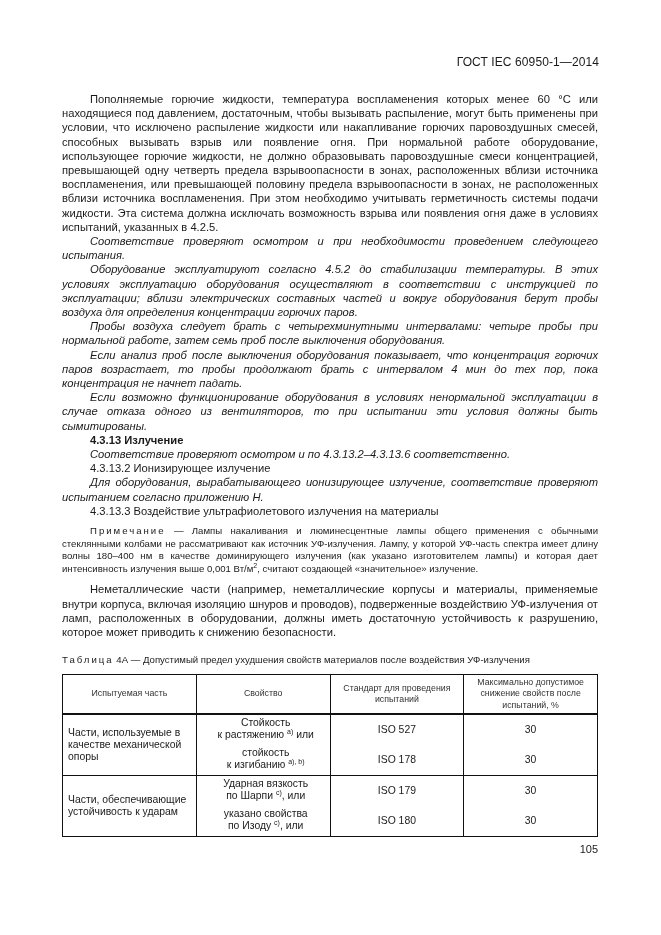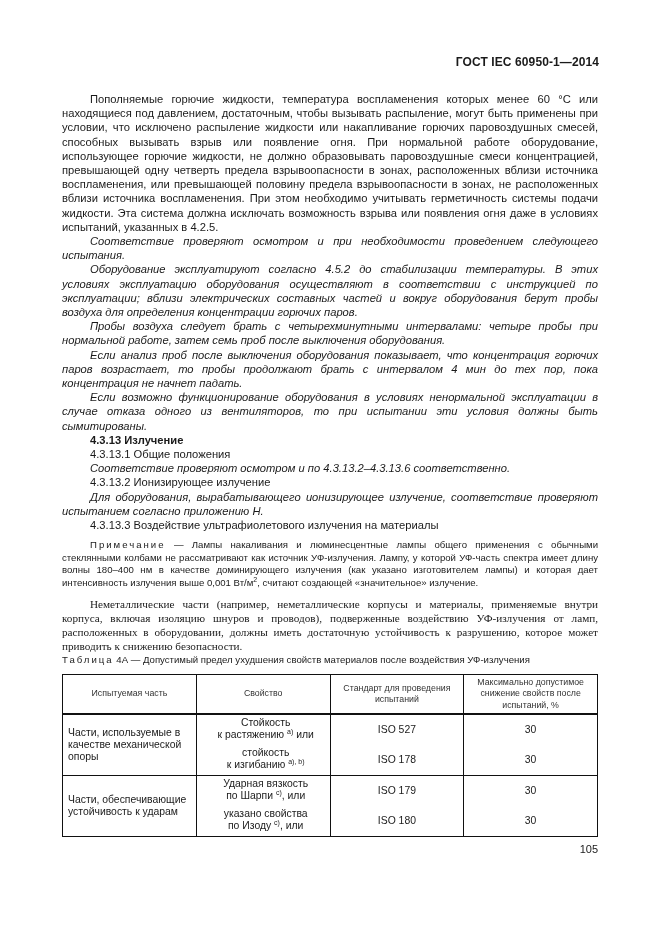--- a/index.html
+++ b/index.html
@@ -1,25 +1,25 @@
 <!DOCTYPE html>
 <html><head>
   <meta charset="utf-8">
   <style>
     html, body { margin: 0; padding: 0; background: #ffffff; }
     body { width: 661px; height: 935px; position: relative; overflow: hidden;
       font-family: "Liberation Sans", sans-serif; color: #1a1a1a; }
-    .header-code { position: absolute; top: 55px; right: 62px; font-weight: bold; font-size: 12px; letter-spacing: 0.1px; }
+    .header-code { position: absolute; top: 55px; right: 62px; font-weight: normal; font-size: 12px; letter-spacing: 0.1px; }
     .body-text { position: absolute; left: 62px; width: 536px; top: 92px; font-size: 11.2px; line-height: 14.2px; }
     .body-text p { margin: 0; text-align: justify; text-indent: 28px; }
     .body-text .it { font-style: italic; }
     .body-text .bold { font-weight: bold; }
     .note { font-size: 9.6px; line-height: 12.6px; margin-top: 7px !important; }
     .note .spaced { letter-spacing: 2px; }
-    .gap { margin-top: 7px !important; font-family: Liberation Serif, serif; }
+    .gap { margin-top: 7px !important; }
     sup { font-size: 7px; line-height: 0; vertical-align: 4px; }
     .table-caption { position: absolute; left: 62px; top: 654px; font-size: 9.6px; }
     .table-caption .spaced { letter-spacing: 2px; }
     table.data { position: absolute; left: 62px; top: 674px; width: 536px; border-collapse: collapse; font-size: 9.6px; }
     table.data th, table.data td { border: 1px solid #111; padding: 0; }
     table.data th { font-weight: normal; height: 38px; text-align: center; vertical-align: middle; font-size: 8.8px; line-height: 11.2px; color: #333; padding: 0 6px; }
     table.data thead tr th { border-bottom: 2px solid #111; }
     table.data td.part { vertical-align: middle; padding: 0 6px 0 5px; font-size: 10.4px; line-height: 12px; text-align: left; }
     table.data td.col { vertical-align: top; text-align: center; font-size: 10.4px; margin-top: 13px; }
     table.data td.prop { vertical-align: top; text-align: center; font-size: 10.4px; padding-left: 5px; }
@@ -34,21 +34,20 @@
 <div class="header-code">ГОСТ IEC 60950-1—2014</div>
 
 <div class="body-text">
   <p>Пополняемые горючие жидкости, температура воспламенения которых менее 60 °С или находящиеся под давлением, достаточным, чтобы вызывать распыление, могут быть применены при условии, что исключено распыление жидкости или накапливание горючих паровоздушных смесей, способных вызывать взрыв или появление огня. При нормальной работе оборудование, использующее горючие жидкости, не должно образовывать паровоздушные смеси концентрацией, превышающей одну четверть предела взрывоопасности в зонах, расположенных вблизи источника воспламенения, или превышающей половину предела взрывоопасности в зонах, не расположенных вблизи источника воспламенения. При этом необходимо учитывать герметичность системы подачи жидкости. Эта система должна исключать возможность взрыва или появления огня даже в условиях испытаний, указанных в 4.2.5.</p>
   <p class="it">Соответствие проверяют осмотром и при необходимости проведением следующего испытания.</p>
   <p class="it">Оборудование эксплуатируют согласно 4.5.2 до стабилизации температуры. В этих условиях эксплуатацию оборудования осуществляют в соответствии с инструкцией по эксплуатации; вблизи электрических составных частей и вокруг оборудования берут пробы воздуха для определения концентрации горючих паров.</p>
   <p class="it">Пробы воздуха следует брать с четырехминутными интервалами: четыре пробы при нормальной работе, затем семь проб после выключения оборудования.</p>
   <p class="it">Если анализ проб после выключения оборудования показывает, что концентрация горючих паров возрастает, то пробы продолжают брать с интервалом 4 мин до тех пор, пока концентрация не начнет падать.</p>
   <p class="it">Если возможно функционирование оборудования в условиях ненормальной эксплуатации в случае отказа одного из вентиляторов, то при испытании эти условия должны быть сымитированы.</p>
   <p class="bold">4.3.13 Излучение</p>
-  <p>4.3.13.1 Общие положения</p>
   <p class="it">Соответствие проверяют осмотром и по 4.3.13.2–4.3.13.6 соответственно.</p>
   <p>4.3.13.2 Ионизирующее излучение</p>
   <p class="it">Для оборудования, вырабатывающего ионизирующее излучение, соответствие проверяют испытанием согласно приложению H.</p>
   <p>4.3.13.3 Воздействие ультрафиолетового излучения на материалы</p>
   <p class="note"><span class="spaced">Примечание</span><span> — Лампы накаливания и люминесцентные лампы общего применения с обычными стеклянными колбами не рассматривают как источник УФ-излучения. Лампу, у которой УФ-часть спектра имеет длину волны 180–400 нм в качестве доминирующего излучения (как указано изготовителем лампы) и которая дает интенсивность излучения выше 0,001 Вт/м</span><sup>2</sup><span>, считают создающей «значительное» излучение.</span></p>
   <p class="gap">Неметаллические части (например, неметаллические корпусы и материалы, применяемые внутри корпуса, включая изоляцию шнуров и проводов), подверженные воздействию УФ-излучения от ламп, расположенных в оборудовании, должны иметь достаточную устойчивость к разрушению, которое может приводить к снижению безопасности.</p>
 </div>
 
 <div class="table-caption"><span class="spaced">Таблица</span><span> 4А — Допустимый предел ухудшения свойств материалов после воздействия УФ-излучения</span></div>
 

